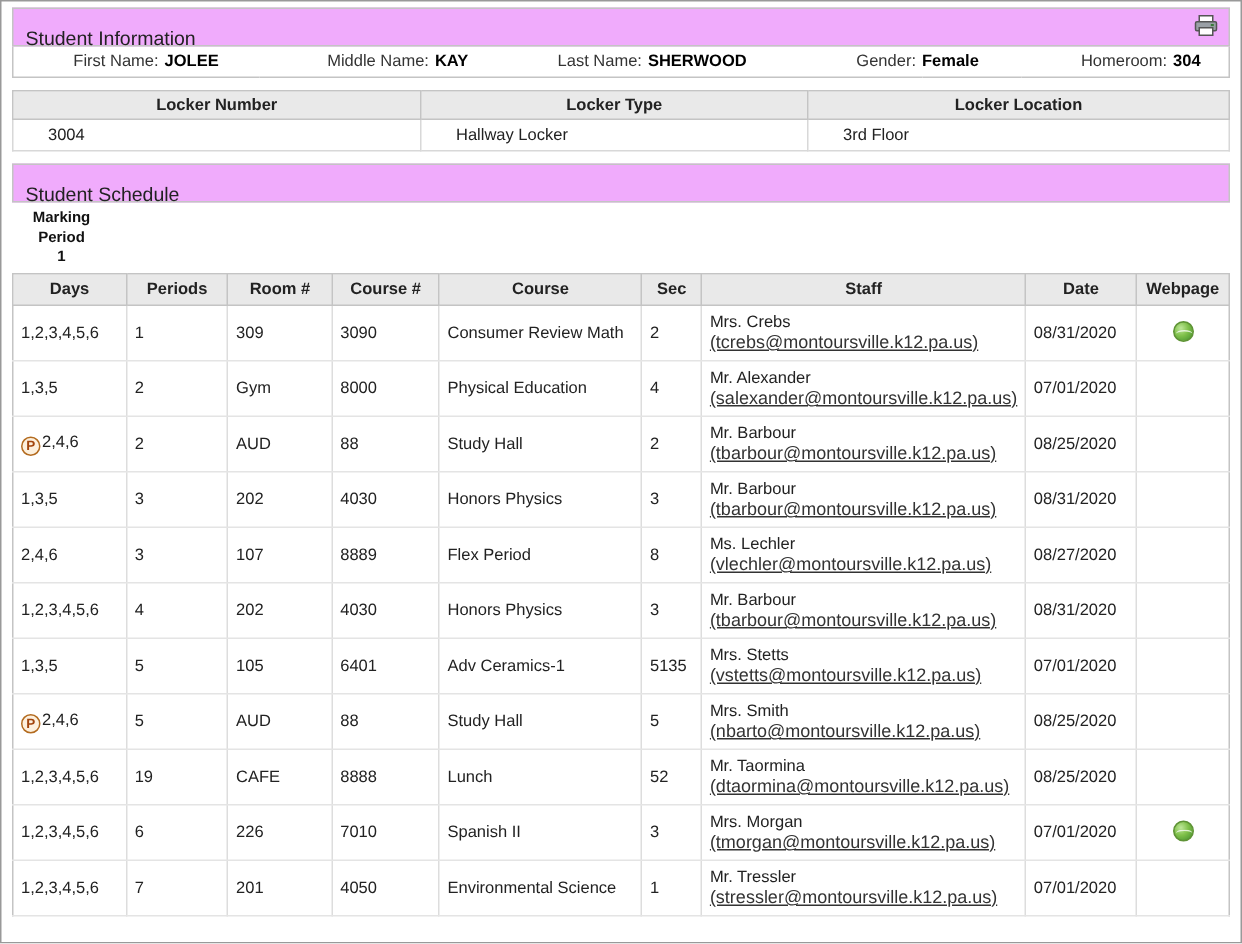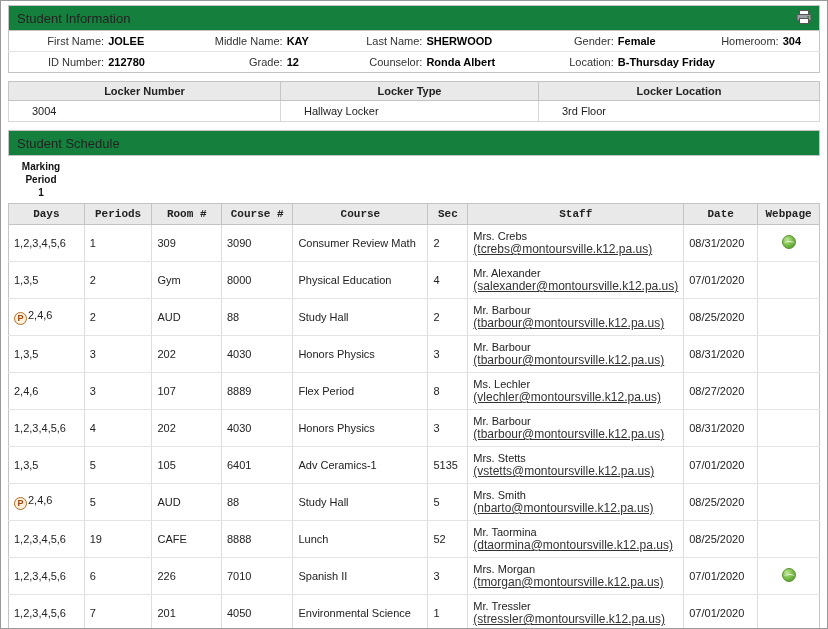--- a/index.html
+++ b/index.html
@@ -17,25 +17,25 @@
     border: 1px solid #999;
   }
   .wrap {
     width: 812px;
     margin: 4px auto 0 auto;
     position: relative;
   }
 
   
   .section-bar {
-    background: #15803d;
+    background: #f0abfc;
     border: 1px solid #c4c4c4;
     height: 22px;
     display: flex;
-    align-items: center;
+    align-items: flex-start;
     padding: 12px 8px;
     font-size: 13px;
     color: #222;
     position: relative;
   }
   .section-bar .title { font-size: 13px; }
   .printer-icon {
     position: absolute;
     right: 6px;
     top: 2px;
@@ -96,21 +96,20 @@
   
   table.sched { width: 100%; border-collapse: collapse; font-size: 11px; }
   table.sched th {
     background: #e9e9e9;
     border: 1px solid #c4c4c4;
     font-weight: bold;
     font-size: 11px;
     padding: 4px 3px;
     text-align: center;
     color: #222;
-    font-family: Liberation Mono, monospace;
   }
   table.sched td {
     border-left: 1px solid #ddd;
     border-right: 1px solid #ddd;
     border-bottom: 1px solid #e4e4e4;
     padding: 5px 5px;
     vertical-align: middle;
     color: #222;
     height: 28px;
   }
@@ -196,30 +195,20 @@
         <td class="lbl">First Name:</td>
         <td class="val">JOLEE</td>
         <td class="lbl">Middle Name:</td>
         <td class="val">KAY</td>
         <td class="lbl">Last Name:</td>
         <td class="val">SHERWOOD</td>
         <td class="lbl">Gender:</td>
         <td class="val">Female</td>
         <td class="lbl">Homeroom:</td>
         <td class="val">304</td>
-      </tr>
-      <tr class="row2">
-        <td class="lbl">ID Number:</td>
-        <td class="val">212780</td>
-        <td class="lbl">Grade:</td>
-        <td class="val">12</td>
-        <td class="lbl">Counselor:</td>
-        <td class="val">Ronda Albert</td>
-        <td class="lbl">Location:</td>
-        <td class="val" colspan="3">B-Thursday Friday</td>
       </tr>
     </tbody>
       </table>
 
     <div class="block">
       <table class="grid">
         <thead>
           <tr class="locker-head-row">
             <th class="lk1">Locker Number</th>
             <th class="lk2">Locker Type</th>

